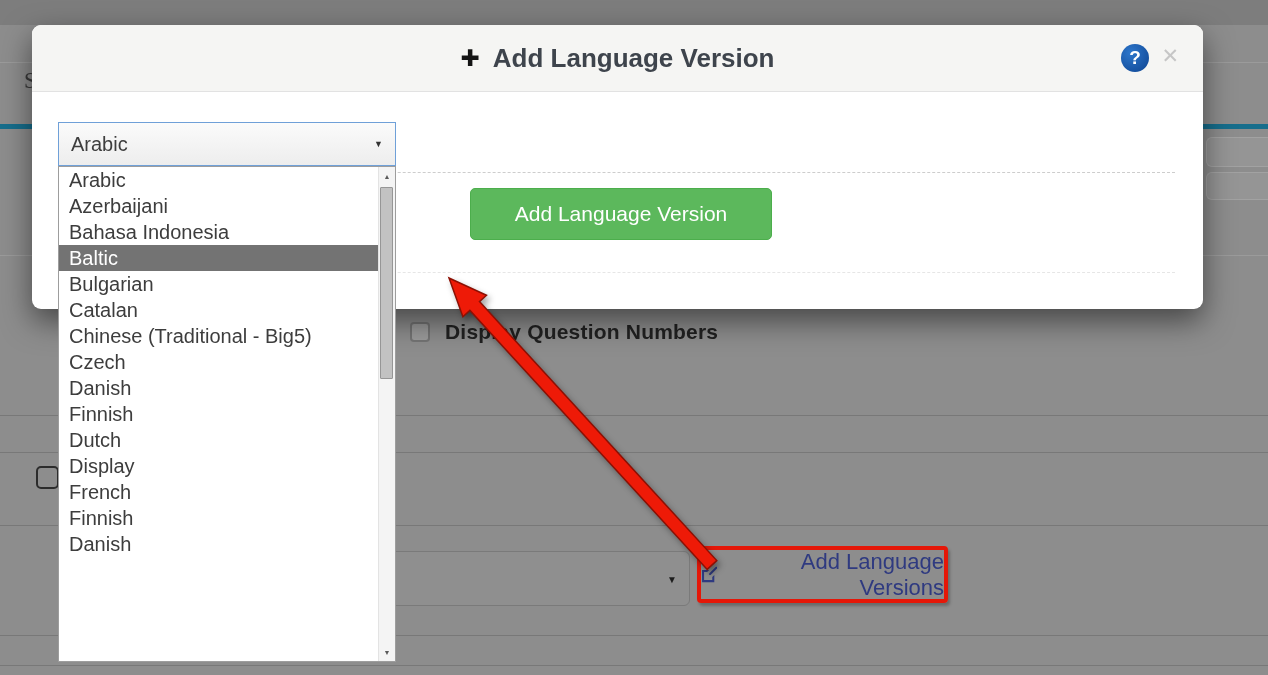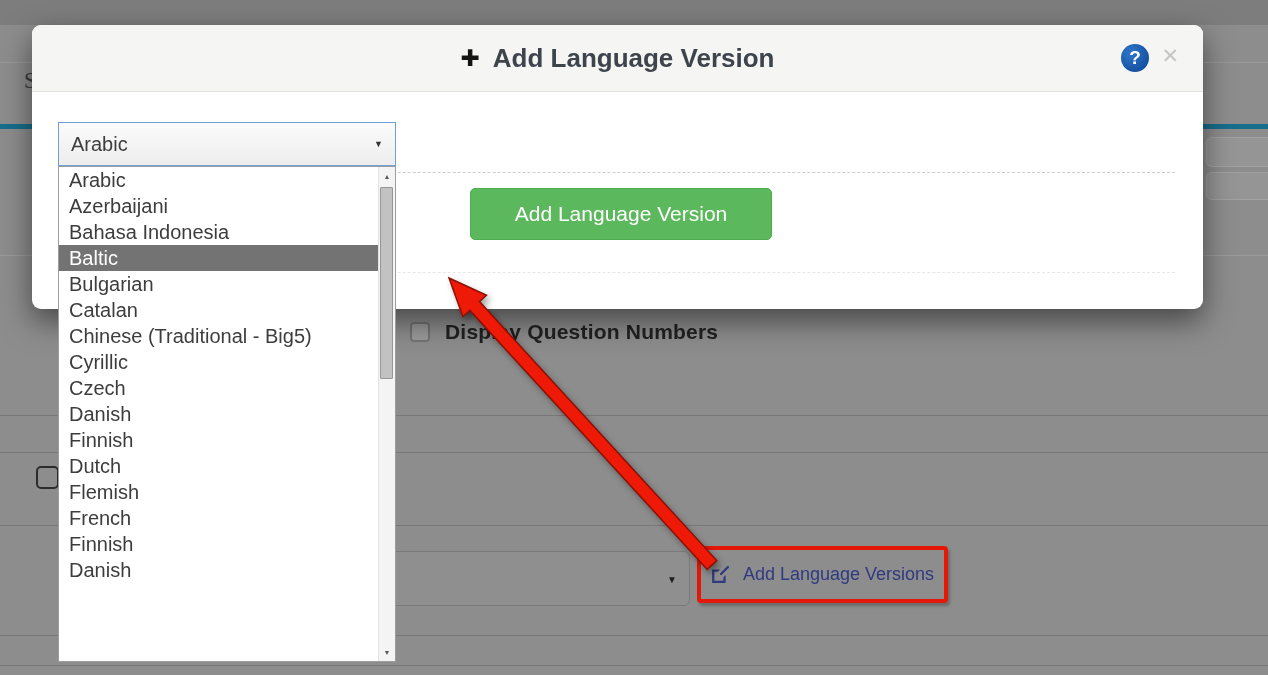--- a/index.html
+++ b/index.html
@@ -16,21 +16,21 @@
   .bg-block { position:absolute; left:1206px; width:62px; background:#959595; border:1px solid #a2a2a2; border-right:none; border-radius:6px 0 0 6px; }
   .bg-checkbox { position:absolute; left:36px; top:466px; width:23px; height:23px; border:2px solid #2c2c2c; border-radius:5px; background:transparent; }
   .dqn-row { position:absolute; left:410px; top:320px; display:flex; align-items:center; gap:15px; }
   .dqn-box { width:20px; height:20px; border:2px solid #747474; background:#9b9b9b; border-radius:4px; }
   .dqn-label { font-size:21px; font-weight:bold; color:#212121; letter-spacing:.2px; }
   .bg-select { position:absolute; left:386px; top:551px; width:304px; height:55px; border:1px solid #7a7a7a; border-radius:6px; background:#8f8f8f; }
   .bg-select .caret { position:absolute; right:12px; top:50%; transform:translateY(-50%); font-size:10px; color:#1c1c1c; }
 
   
   .redbox { position:absolute; left:697px; top:546px; width:251px; height:57px; border:4px solid #e51708; border-radius:4px; box-shadow:2px 3px 3px rgba(0,0,0,.25); display:flex; align-items:center; justify-content:center; gap:6px; }
-  .lang-link { display:flex; align-items:center; gap:14px; color:#2f3a80; font-size:18px; text-decoration:none; cursor:pointer; }
+  .lang-link { display:flex; align-items:center; gap:14px; color:#2f3a80; font-size:22px; text-decoration:none; cursor:pointer;text-align:right; }
   .lang-link svg { display:block; }
 
   
   .modal { position:absolute; left:32px; top:25px; width:1171px; height:284px; background:#fff; border-radius:9px; box-shadow:0 12px 30px rgba(0,0,0,.5); z-index:10; }
   .modal-header { position:relative; height:67px; background:#f5f5f3; border-bottom:1px solid #e2e2e2; border-radius:9px 9px 0 0; display:flex; align-items:center; justify-content:center; gap:13px; }
   .plus-icon { font-size:23px; color:#141414; font-weight:bold; line-height:1; }
   .modal-title { font-size:26px; font-weight:600; color:#3e444c; }
   .help-btn { position:absolute; right:54px; top:19px; width:28px; height:28px; border-radius:50%; background:radial-gradient(circle at 35% 32%, #2d77cc, #15509f 75%); color:#fff; font-size:19px; font-weight:bold; display:flex; align-items:center; justify-content:center; cursor:pointer; }
   .close-btn { position:absolute; right:24px; top:20px; font-size:21px; font-weight:bold; color:#c6c6c6; cursor:pointer; line-height:1; }
   .dashed { position:absolute; left:26px; right:28px; border-top:1px dashed #cdcdcd; }
@@ -113,26 +113,25 @@
   <div class="listbox">
     <div class="opts">
 
     <div class="opt">Arabic</div>
         <div class="opt">Azerbaijani</div>
         <div class="opt">Bahasa Indonesia</div>
         <div class="opt selected">Baltic</div>
         <div class="opt">Bulgarian</div>
         <div class="opt">Catalan</div>
         <div class="opt">Chinese (Traditional - Big5)</div>
-        <div class="opt">Cyrillic</div>
         <div class="opt">Czech</div>
         <div class="opt">Danish</div>
         <div class="opt">Finnish</div>
         <div class="opt">Dutch</div>
-        <div class="opt">Flemish</div>
+        <div class="opt">Display</div>
         <div class="opt">French</div>
         <div class="opt">Finnish</div>
         <div class="opt">Danish</div>
       </div>
     <div class="sb">
       <div class="sb-btn up">▲</div>
       <div class="sb-thumb"></div>
       <div class="sb-btn down">▼</div>
     </div>
   </div>

